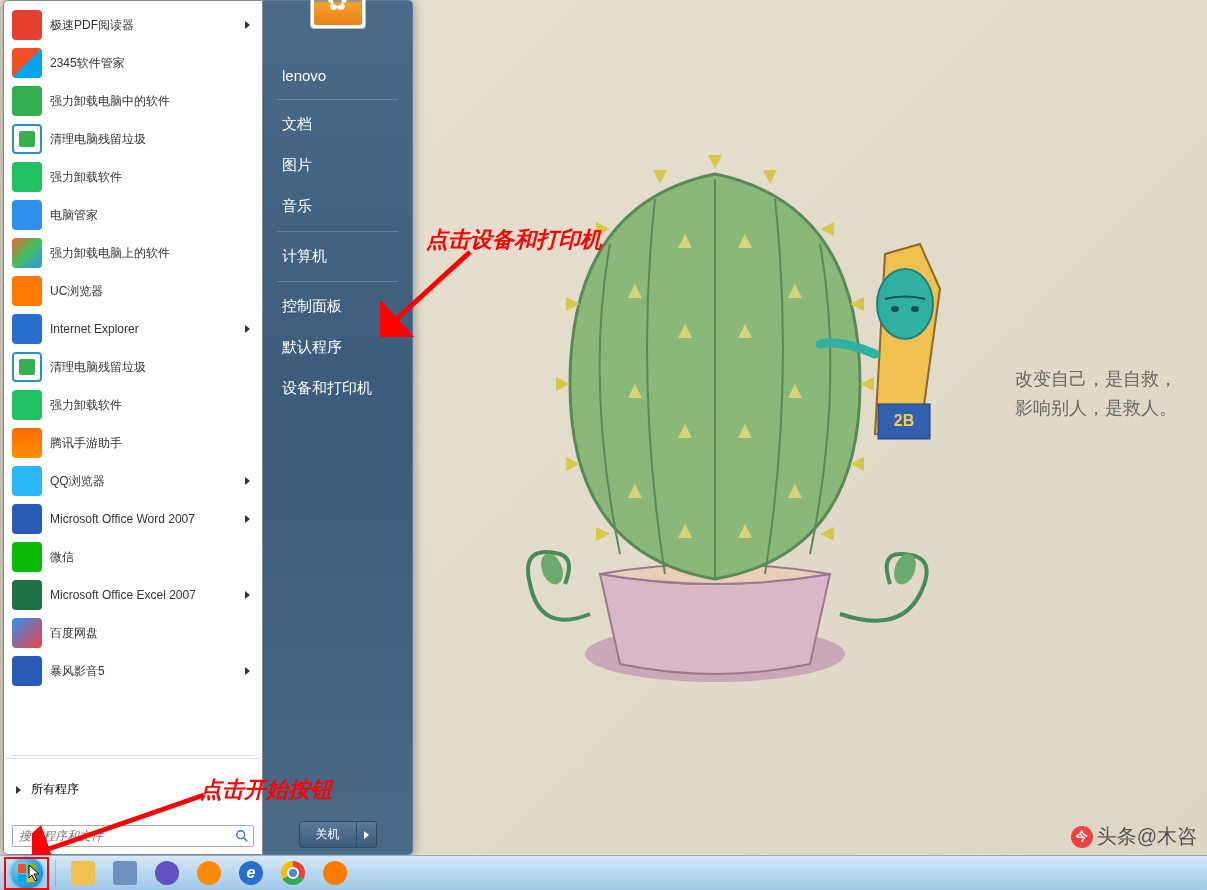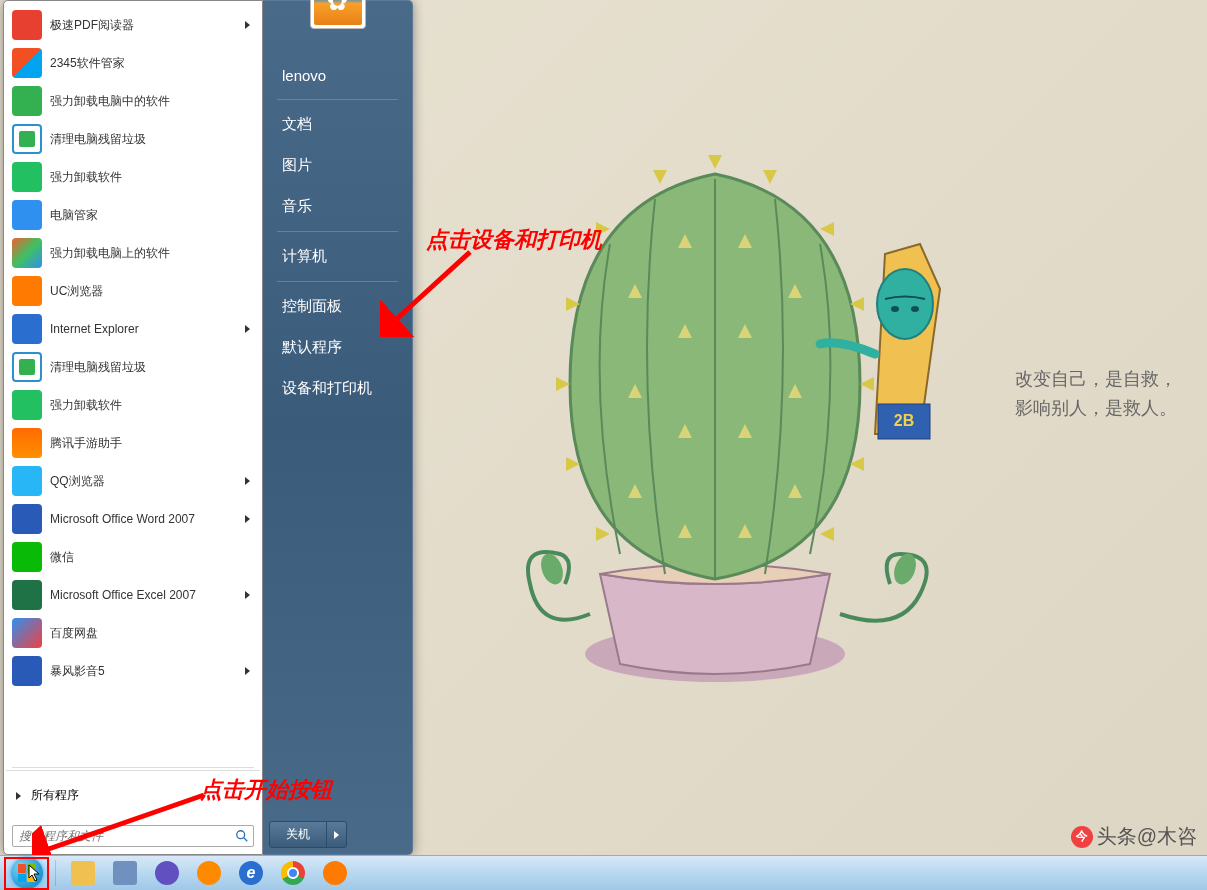--- a/index.html
+++ b/index.html
@@ -104,21 +104,21 @@
   margin-right: 4px;
 }
 .separator {
   height: 1px;
   background: #ddd;
   margin: 2px 6px;
 }
 .all-programs {
   display: flex;
   align-items: center;
-  padding: 16px 10px;
+  padding: 22px 10px;
   font-size: 12px;
   cursor: pointer;
   border-top: 1px solid #ddd;
 }
 .all-programs .arrow-r { margin-left:0; margin-right:10px; }
 .search-row {
   padding: 5px 6px;
   display: flex;
   gap: 6px;
 }
@@ -178,21 +178,21 @@
 }
 .right-item.highlighted {
   border: 3px solid #f00;
   background: rgba(0,0,0,0.1);
 }
 .right-sep { height:1px; background: rgba(255,255,255,0.2); margin: 4px 10px; }
 .shutdown-row {
   margin-top: auto;
   padding: 6px;
   display: flex;
-  justify-content: flex-start;
+  justify-content: center;
 }
 .shutdown-btn {
   display: flex;
   background: linear-gradient(180deg, #5a7a9a, #3b5b7a);
   border: 1px solid #2b4b6a;
   border-radius: 3px;
   color: #fff;
   font-size: 12px;
   overflow: hidden;
 }

